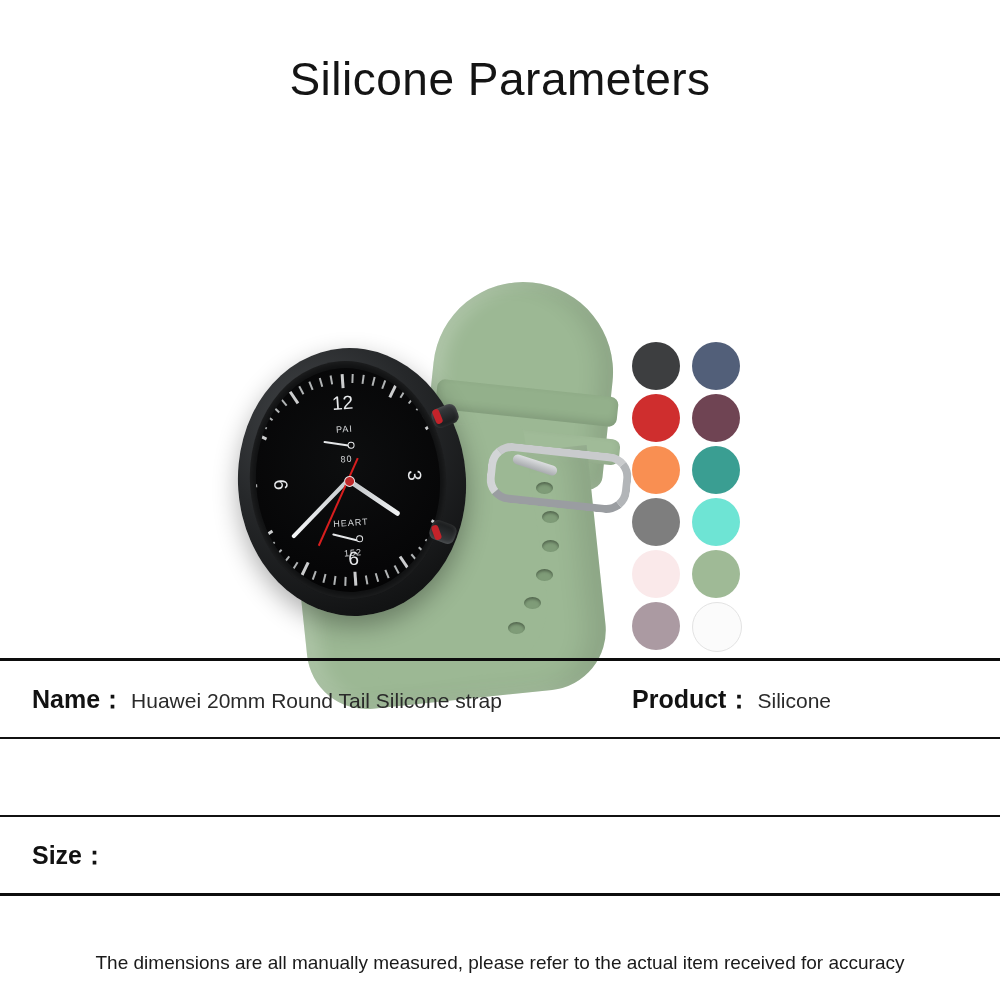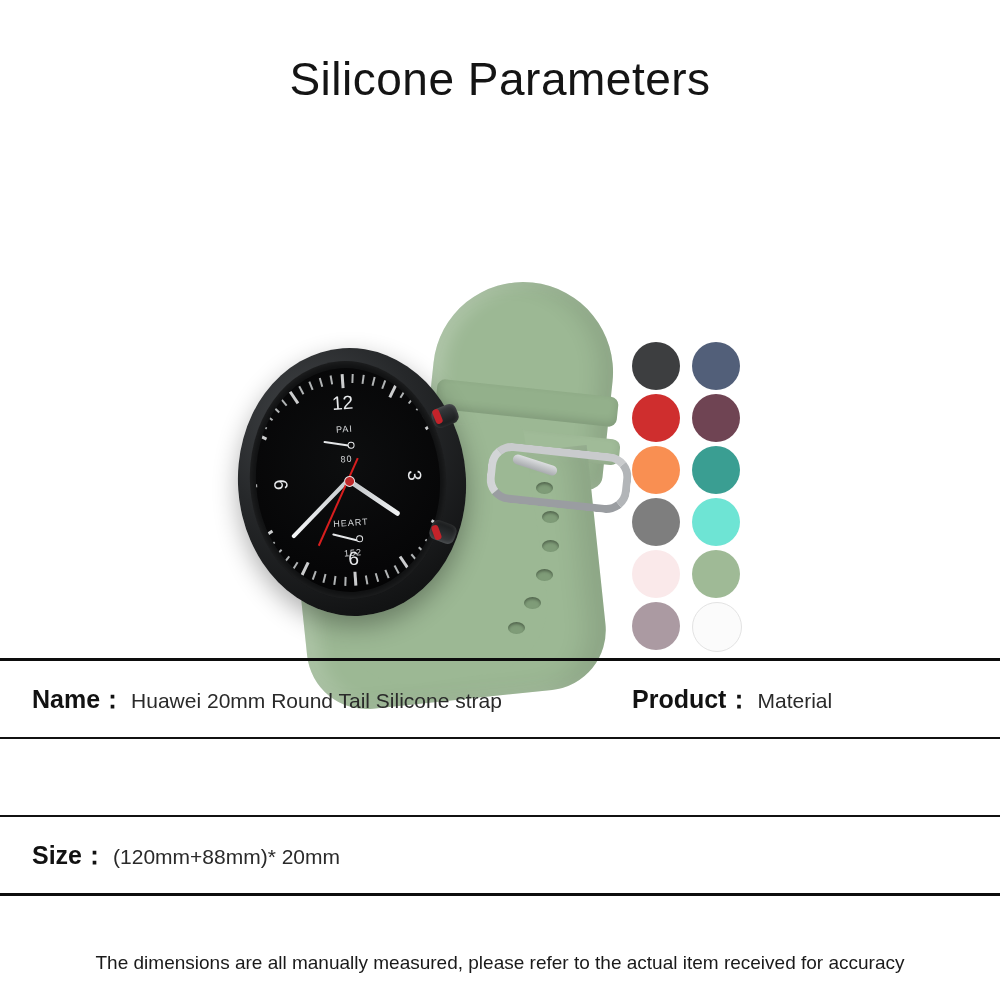--- a/index.html
+++ b/index.html
@@ -481,34 +481,33 @@
 
   <div class="rule-thick"></div>
 
   <div class="spec-row">
     <div class="cell-left">
       <span class="spec-label">Name：</span>
       <span class="spec-value">Huawei 20mm Round Tail Silicone strap</span>
     </div>
     <div class="cell-right">
       <span class="spec-label">Product：</span>
-      <span class="spec-value">Material</span>
+      <span class="spec-value">Silicone</span>
     </div>
   </div>
 
   <div class="rule-thin"></div>
 
   <div class="spec-row">
   </div>
 
   <div class="rule-thin"></div>
 
   <div class="spec-row">
     <div class="cell-left">
       <span class="spec-label">Size：</span>
-      <span class="spec-value">(120mm+88mm)* 20mm</span>
     </div>
   </div>
 
   <div class="rule-thick"></div>
 </div>
 
 <div class="footer-note">The dimensions are all manually measured, please refer to the actual item received for accuracy</div>
 
 </body></html>

